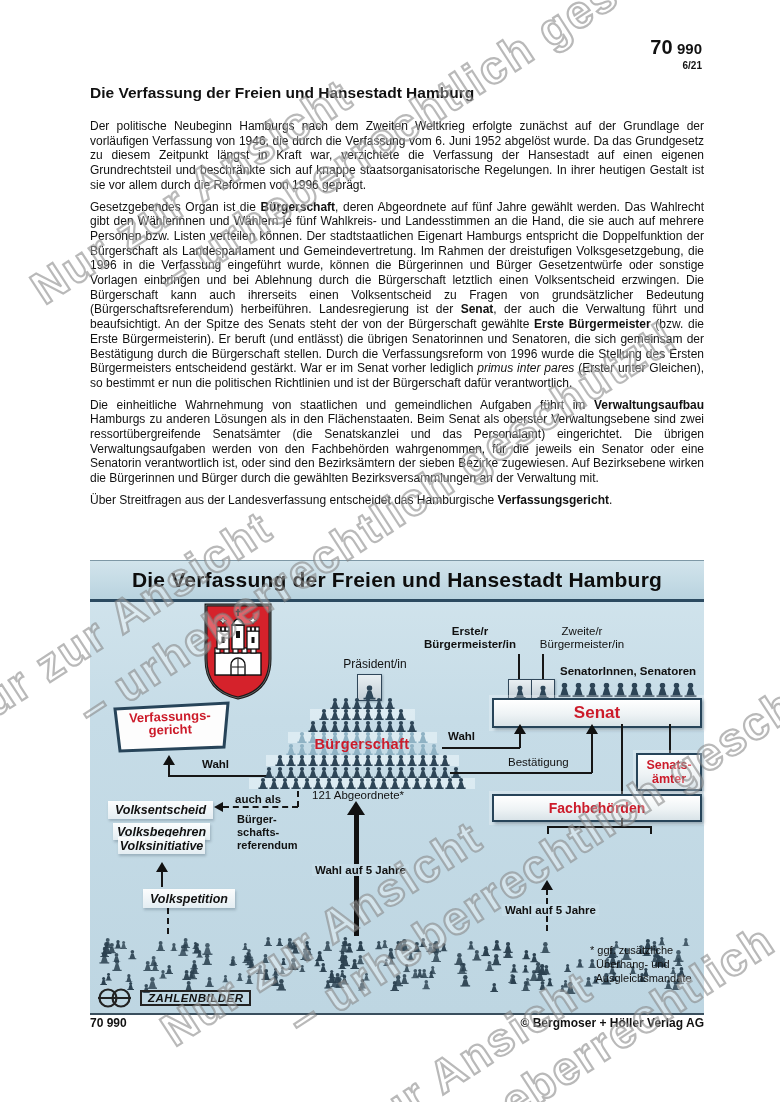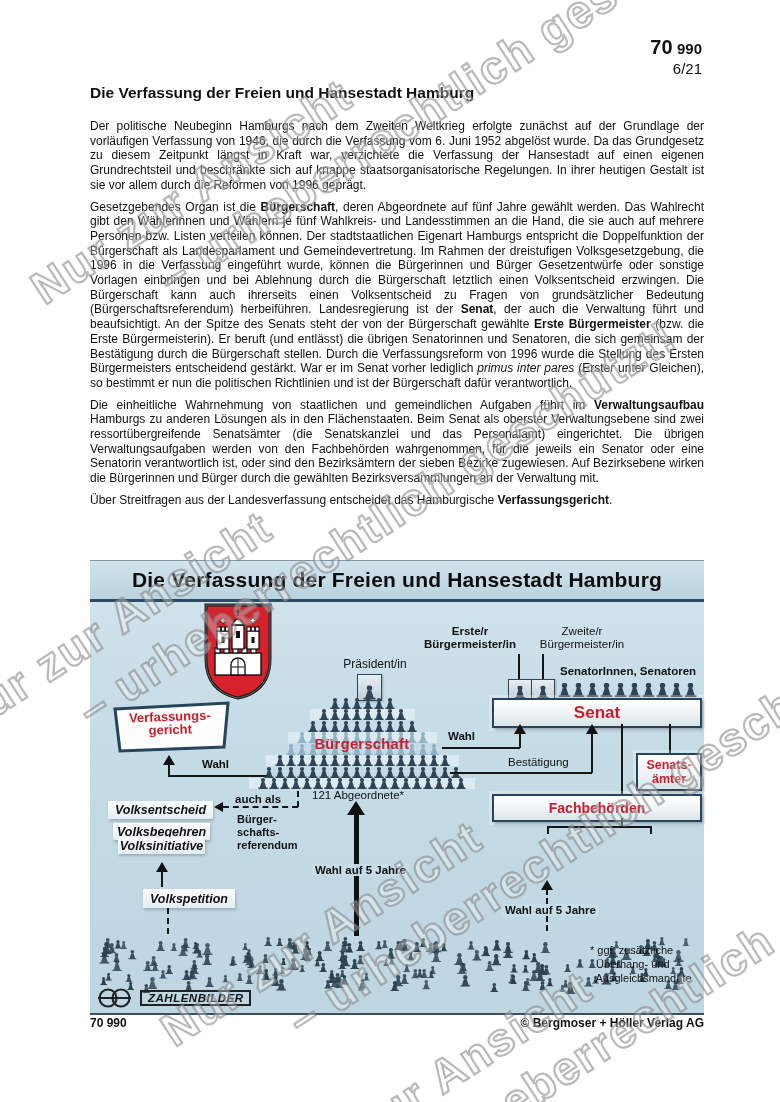--- a/index.html
+++ b/index.html
@@ -2,21 +2,21 @@
 <html lang="de"><head>
 <meta charset="utf-8">
 <style>
   html,body{margin:0;padding:0;background:#ffffff;}
   #page{position:relative;width:780px;height:1102px;background:#ffffff;overflow:hidden;
         font-family:"Liberation Sans","DejaVu Sans",sans-serif;color:#111;}
   
   .hdr-num{position:absolute;top:36px;right:78px;text-align:right;font-weight:bold;line-height:1.1;}
   .hdr-num .big{font-size:20px;}
   .hdr-num .small{font-size:15px;}
-  .hdr-page{position:absolute;top:60px;right:78px;font-weight:normal;font-size:15px;text-align:right;}
+  .hdr-page{position:absolute;top:60px;right:78px;font-weight:bold;font-size:10px;text-align:right;}
   .doc-title{position:absolute;left:90px;top:84px;width:614px;font-size:15.5px;font-weight:bold;}
   
   .textcol{position:absolute;left:90px;top:119px;width:614px;}
   .para{font-size:12px;line-height:14.7px;text-align:justify;margin:0 0 7px 0;
         hyphens:auto;-webkit-hyphens:auto;}
   .para .b{font-weight:bold;}
   .para .i{font-style:italic;}
   
   #diagram{position:absolute;left:90px;top:560px;width:614px;height:452px;
            background:linear-gradient(180deg,#d3e5ed 0%,#c6dce7 35%,#bed6e2 100%);

